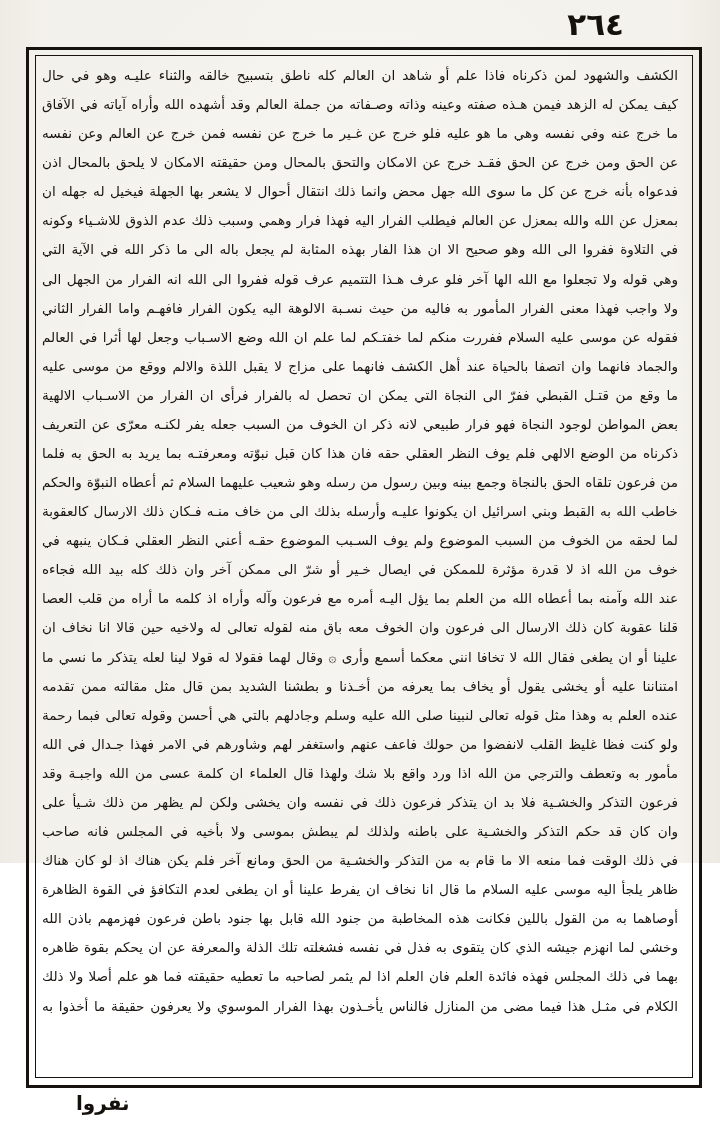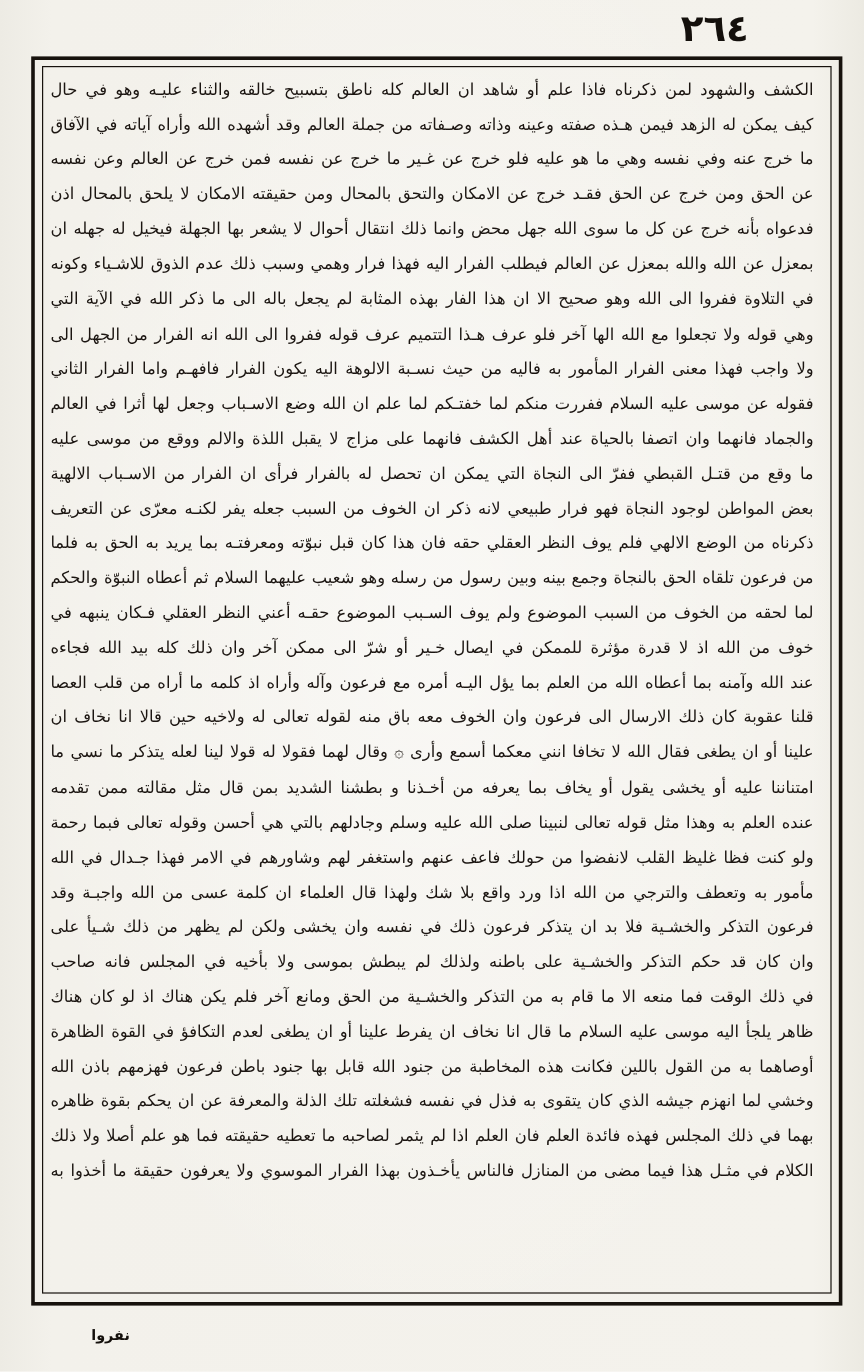--- a/index.html
+++ b/index.html
@@ -6,21 +6,21 @@
     margin: 0;
     padding: 0;
     width: 720px;
     height: 1143px;
     overflow: hidden;
     font-family: "DejaVu Sans", sans-serif;
   }
   .paper {
     position: relative;
     width: 720px;
-    height: 1143px;
+    height: 863px;
     background:
       radial-gradient(ellipse at 50% 45%, rgba(255,255,255,0.5), rgba(0,0,0,0) 70%),
       linear-gradient(90deg, #edebe4 0%, #f3f1eb 6%, #f4f2ec 94%, #eceae2 100%);
     background-color: #f3f1eb;
     color: #1b1511;
   }
   .page-number {
     position: absolute;
     top: 6px;
     right: 96px;
@@ -64,24 +64,23 @@
     text-align-last: justify;
     word-spacing: 0.5px;
     white-space: normal;
     color: #1b1511;
   }
   .catchword {
     position: absolute;
     left: 76px;
     top: 1091px;
     direction: rtl;
-    font-size: 12px;
+    font-size: 20px;
     font-weight: bold;
     color: #14100c;
-    margin-top: 15px;
   }
 </style>
 </head>
 <body>
 
 <div class="paper">
 
   <div class="page-number">٢٦٤</div>
 
   <div class="frame-outer">
@@ -97,20 +96,21 @@
       <div class="text-line">بمعزل عن الله والله بمعزل عن العالم فيطلب الفرار اليه فهذا فرار وهمي وسبب ذلك عدم الذوق للاشـياء وكونه سمع</div>
       <div class="text-line">في التلاوة ففروا الى الله وهو صحيح الا ان هذا الفار بهذه المثابة لم يجعل باله الى ما ذكر الله في الآية التي اتبعها هـذه الآية</div>
       <div class="text-line">وهي قوله ولا تجعلوا مع الله الها آخر فلو عرف هـذا التتميم عرف قوله ففروا الى الله انه الفرار من الجهل الى العلم وان</div>
       <div class="text-line">ولا واجب فهذا معنى الفرار المأمور به فاليه من حيث نسـبة الالوهة اليه يكون الفرار فافهـم واما الفرار الثاني المتـلو</div>
       <div class="text-line">فقوله عن موسى عليه السلام ففررت منكم لما خفتـكم لما علم ان الله وضع الاسـباب وجعل لها أثرا في العالم بما يوافق</div>
       <div class="text-line">والجماد فانهما وان اتصفا بالحياة عند أهل الكشف فانهما على مزاج لا يقبل اللذة والالم ووقع من موسى عليه السلام</div>
       <div class="text-line">ما وقع من قتـل القبطي ففرّ الى النجاة التي يمكن ان تحصل له بالفرار فرأى ان الفرار من الاسـباب الالهية الموضوعة في</div>
       <div class="text-line">بعض المواطن لوجود النجاة فهو فرار طبيعي لانه ذكر ان الخوف من السبب جعله يفر لكنـه معرّى عن التعريف بما</div>
       <div class="text-line">ذكرناه من الوضع الالهي فلم يوف النظر العقلي حقه فان هذا كان قبل نبوّته ومعرفتـه بما يريد به الحق به فلما فرّ خوفا</div>
       <div class="text-line">من فرعون تلقاه الحق بالنجاة وجمع بينه وبين رسول من رسله وهو شعيب عليهما السلام ثم أعطاه النبوّة والحكم الذي</div>
+      <div class="text-line">خاطب الله به القبط وبني اسرائيل ان يكونوا عليـه وأرسله بذلك الى من خاف منـه فـكان ذلك الارسال كالعقوبة</div>
       <div class="text-line">لما لحقه من الخوف من السبب الموضوع ولم يوف السـبب الموضوع حقـه أعني النظر العقلي فـكان ينبهه في الفرار انه</div>
       <div class="text-line">خوف من الله اذ لا قدرة مؤثرة للممكن في ايصال خـير أو شرّ الى ممكن آخر وان ذلك كله بيد الله فجاءه بالرسالة والحكم من</div>
       <div class="text-line">عند الله وآمنه بما أعطاه الله من العلم بما يؤل اليـه أمره مع فرعون وآله وأراه اذ كلمه ما أراه من قلب العصا حية وانما</div>
       <div class="text-line">قلنا عقوبة كان ذلك الارسال الى فرعون وان الخوف معه باق منه لقوله تعالى له ولاخيه حين قالا انا نخاف ان يفرط</div>
       <div class="text-line">علينا أو ان يطغى فقال الله لا تخافا انني معكما أسمع وأرى ۞ وقال لهما فقولا له قولا لينا لعله يتذكر ما نسي ما كان قد علم من</div>
       <div class="text-line">امتناننا عليه أو يخشى يقول أو يخاف بما يعرفه من أخـذنا و بطشنا الشديد بمن قال مثل مقالته ممن تقدمه وحصل</div>
       <div class="text-line">عنده العلم به وهذا مثل قوله تعالى لنبينا صلى الله عليه وسلم وجادلهم بالتي هي أحسن وقوله تعالى فبما رحمة من الله لنت لهم</div>
       <div class="text-line">ولو كنت فظا غليظ القلب لانفضوا من حولك فاعف عنهم واستغفر لهم وشاورهم في الامر فهذا جـدال في الله لين</div>
       <div class="text-line">مأمور به وتعطف والترجي من الله اذا ورد واقع بلا شك ولهذا قال العلماء ان كلمة عسى من الله واجبـة وقد ترجى من</div>
       <div class="text-line">فرعون التذكر والخشـية فلا بد ان يتذكر فرعون ذلك في نفسه وان يخشى ولكن لم يظهر من ذلك شـيأ على ظاهره</div>

